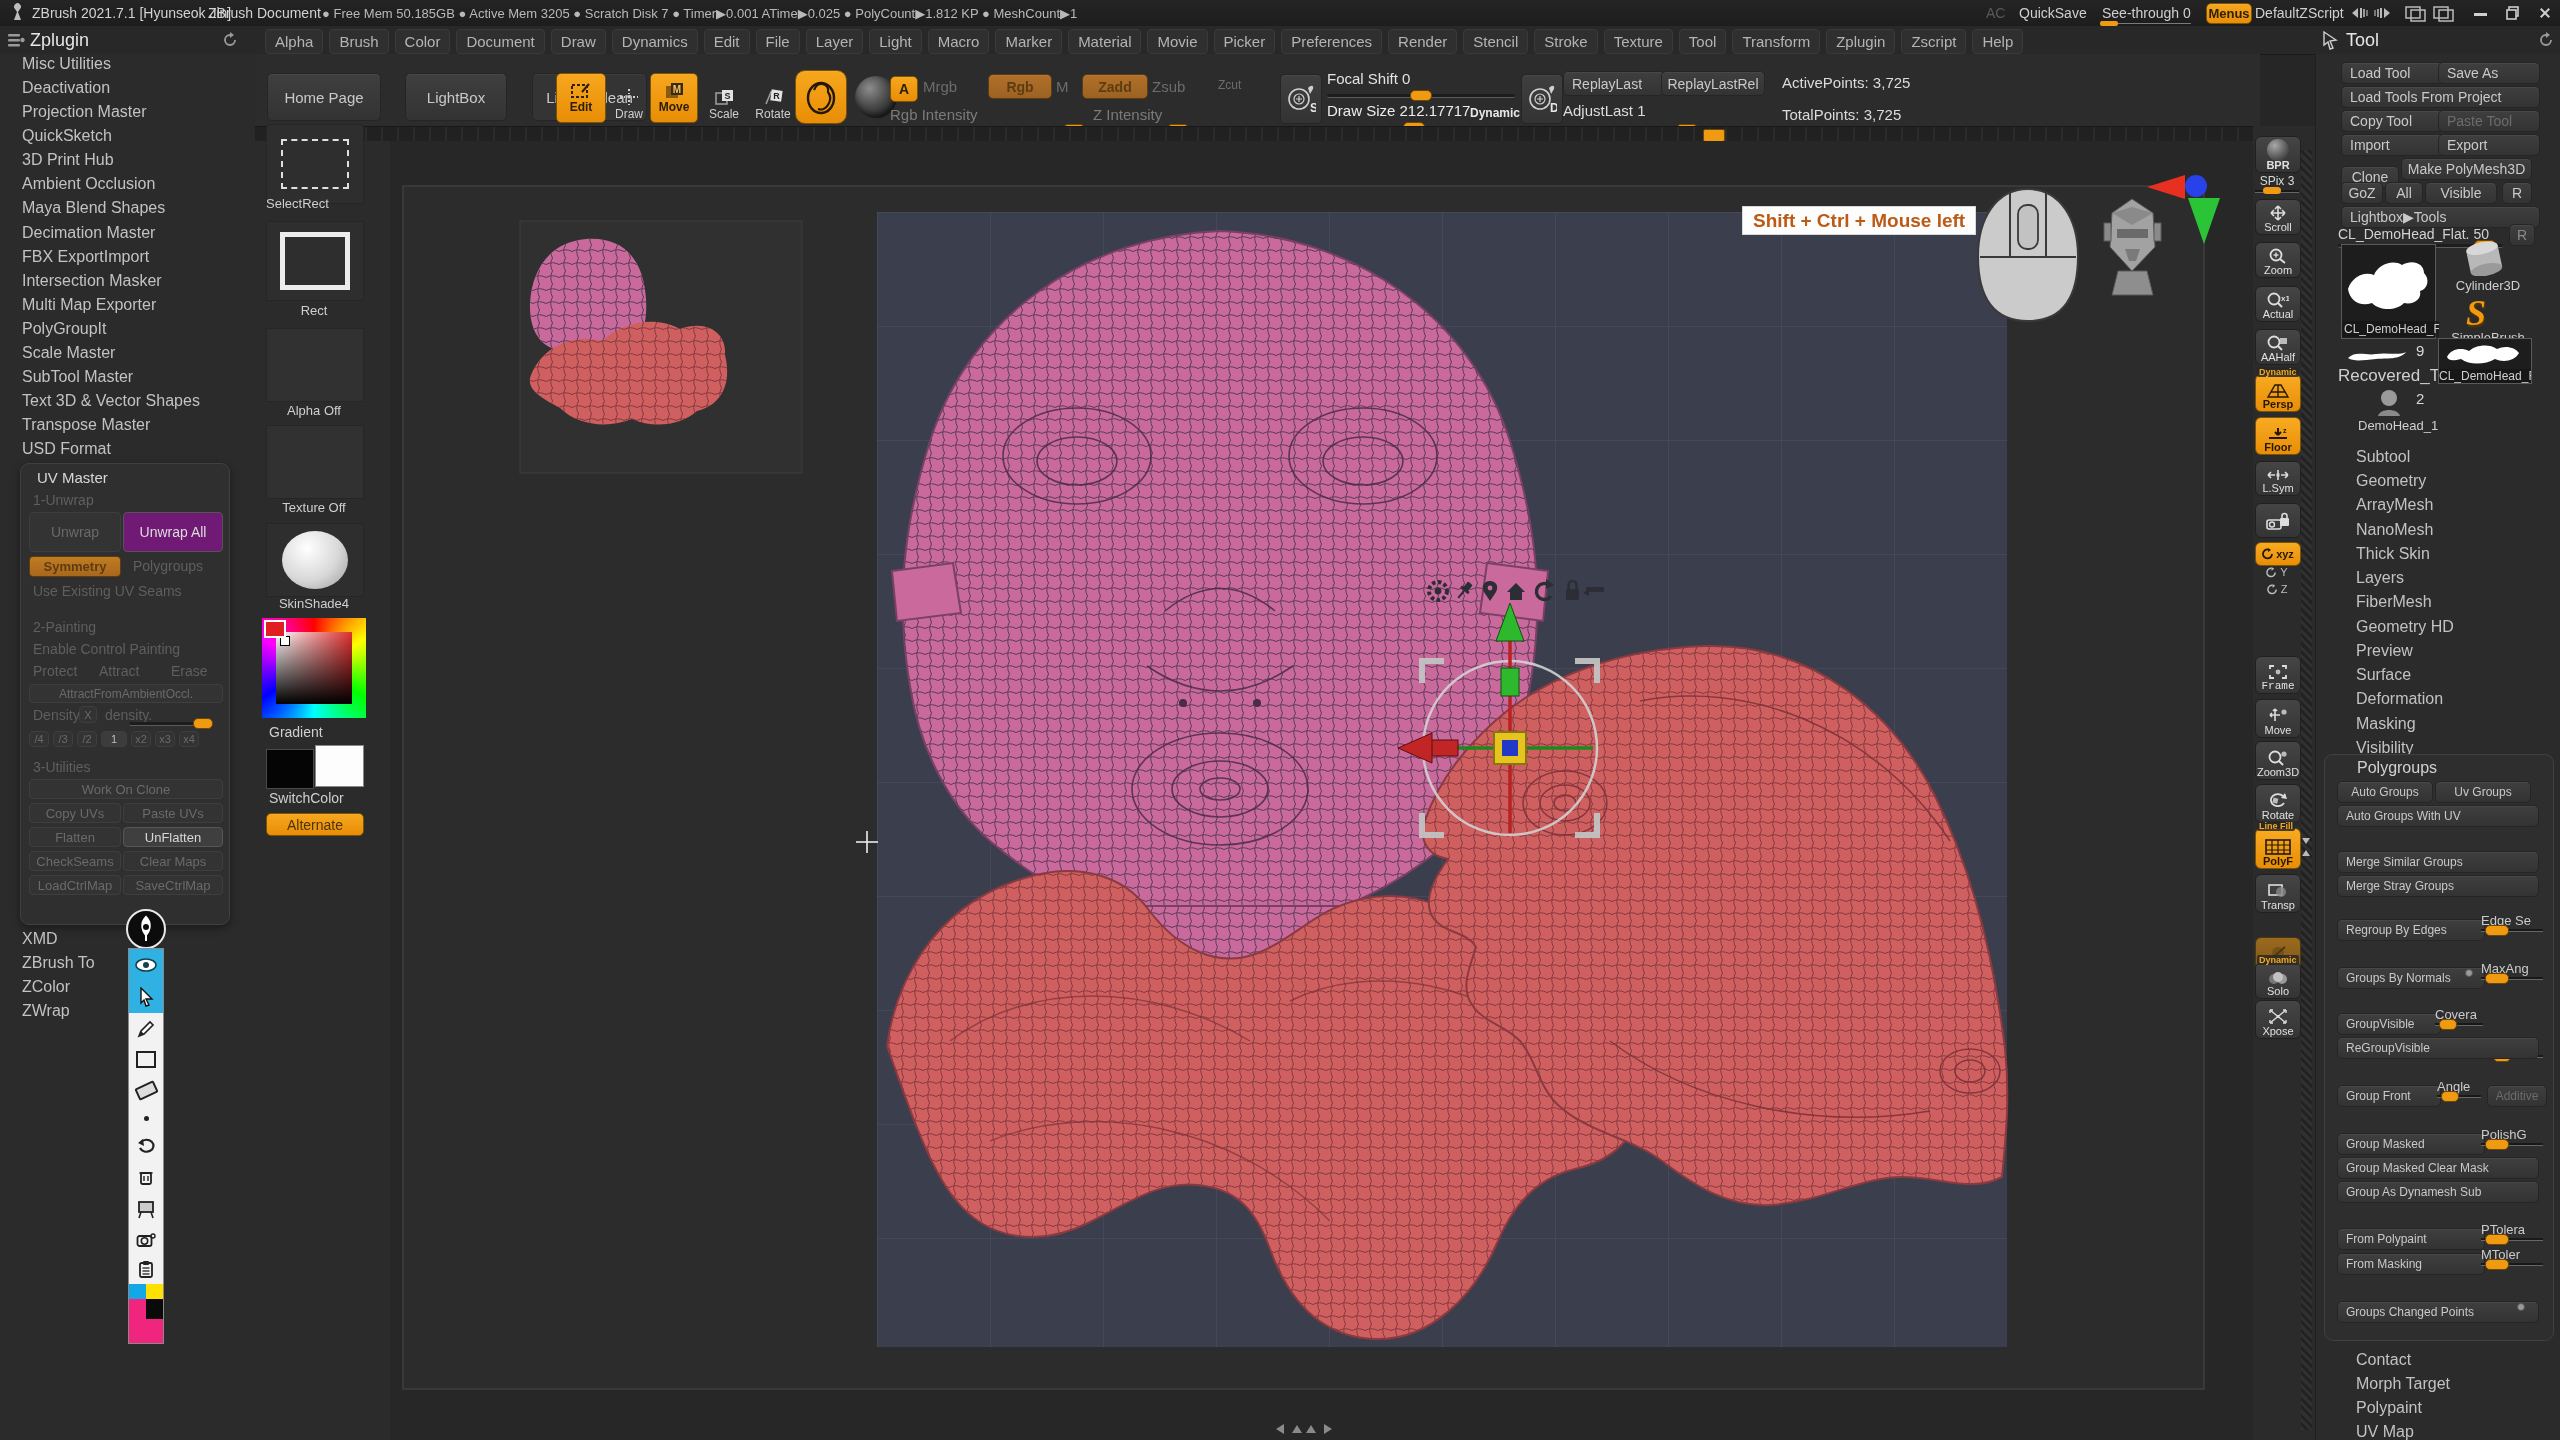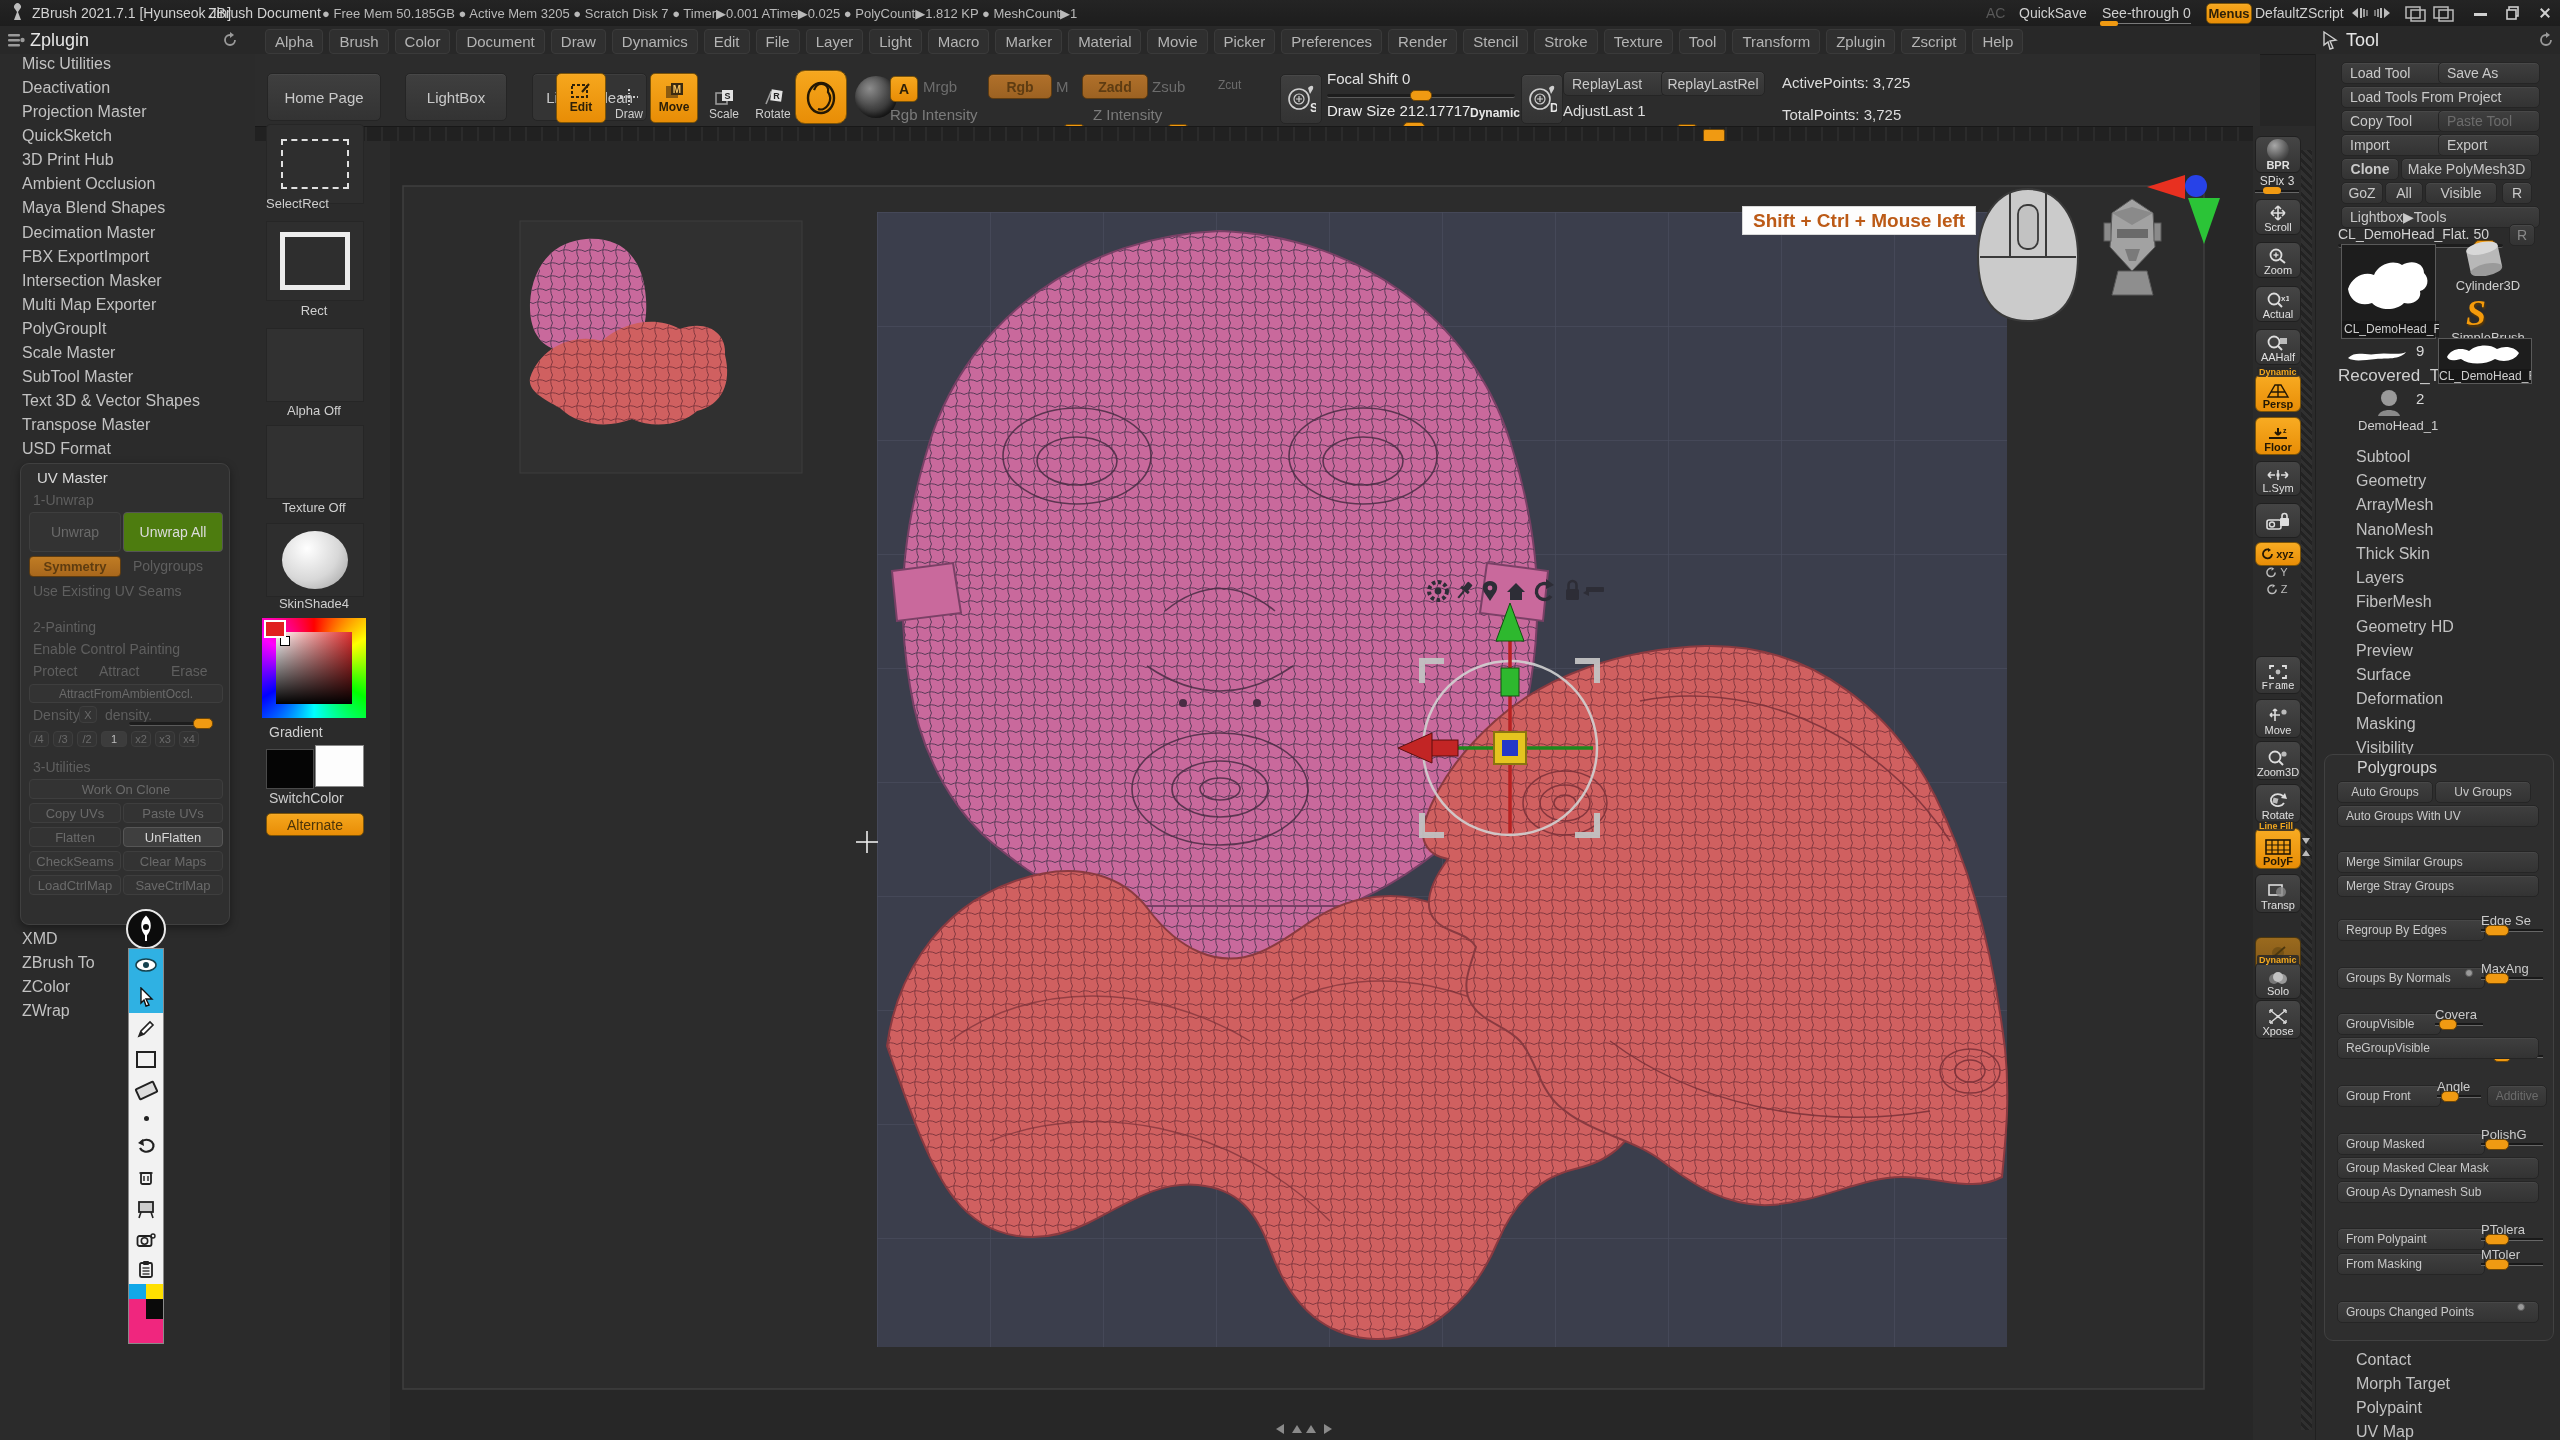--- a/index.html
+++ b/index.html
@@ -148,21 +148,21 @@
     <div class="tray-item" style="top:290px">Scale Master</div>
     <div class="tray-item" style="top:314px">SubTool Master</div>
     <div class="tray-item" style="top:338px">Text 3D &amp; Vector Shapes</div>
     <div class="tray-item" style="top:362px">Transpose Master</div>
     <div class="tray-item" style="top:386px">USD Format</div>
 
     <div class="abs" style="left:20px;top:409px;width:208px;height:460px;background:#2f2f2f;border:1px solid #404040;border-radius:9px;box-shadow:0 3px 8px rgba(0,0,0,.4);">
       <div class="t" style="left:16px;top:5px;font-size:15px;color:#d8d8d8;">UV Master</div>
       <div class="uvl" style="left:12px;top:28px;">1-Unwrap</div>
       <div class="uvb" style="left:8px;top:48px;width:90px;height:38px;font-size:14px;">Unwrap</div>
-      <div class="uvb" style="left:102px;top:48px;width:98px;height:38px;font-size:14px;background:#4d7c0f;color:#dcdcdc;border-color:#555;">Unwrap All</div>
+      <div class="uvb" style="left:102px;top:48px;width:98px;height:38px;font-size:14px;background:#701a75;color:#dcdcdc;border-color:#555;">Unwrap All</div>
       <div class="uvb" style="left:8px;top:92px;width:90px;height:19px;background:linear-gradient(#c07c24,#a8671c);color:#5e3c10;border-color:#5e3c10;font-weight:bold;">Symmetry</div>
       <div class="uvl" style="left:112px;top:94px;">Polygroups</div>
       <div class="uvl" style="left:12px;top:119px;">Use Existing UV Seams</div>
       <div class="uvl" style="left:12px;top:155px;">2-Painting</div>
       <div class="uvl" style="left:12px;top:177px;">Enable Control Painting</div>
       <div class="uvl" style="left:12px;top:199px;">Protect</div>
       <div class="uvl" style="left:78px;top:199px;">Attract</div>
       <div class="uvl" style="left:150px;top:199px;">Erase</div>
       <div class="uvb" style="left:8px;top:220px;width:192px;height:17px;font-size:12px;">AttractFromAmbientOccl.</div>
       <div class="uvl" style="left:12px;top:243px;">Density</div>
@@ -738,21 +738,21 @@
   </div>
 
   <div class="abs" style="left:2315px;top:54px;width:245px;height:1386px;background:#2b2b2b;border-left:1px solid #202020;">
     <div class="btn" style="left:25px;top:8px;width:92px;height:20px;justify-content:flex-start;padding-left:8px;">Load Tool</div>
     <div class="btn" style="left:122px;top:8px;width:92px;height:20px;justify-content:flex-start;padding-left:8px;">Save As</div>
     <div class="btn" style="left:25px;top:32px;width:189px;height:20px;justify-content:flex-start;padding-left:8px;">Load Tools From Project</div>
     <div class="btn" style="left:25px;top:56px;width:92px;height:20px;justify-content:flex-start;padding-left:8px;">Copy Tool</div>
     <div class="btn gray" style="left:122px;top:56px;width:92px;height:20px;justify-content:flex-start;padding-left:8px;">Paste Tool</div>
     <div class="btn" style="left:25px;top:80px;width:92px;height:20px;justify-content:flex-start;padding-left:8px;">Import</div>
     <div class="btn" style="left:122px;top:80px;width:92px;height:20px;justify-content:flex-start;padding-left:8px;">Export</div>
-    <div class="btn" style="left:25px;top:104px;width:56px;height:20px;font-weight:bold;">Clone</div>
+    <div class="btn" style="left:25px;top:112px;width:56px;height:20px;">Clone</div>
     <div class="btn" style="left:85px;top:104px;width:129px;height:20px;">Make PolyMesh3D</div>
     <div class="btn" style="left:25px;top:128px;width:40px;height:20px;">GoZ</div>
     <div class="btn" style="left:69px;top:128px;width:36px;height:20px;">All</div>
     <div class="btn" style="left:109px;top:128px;width:70px;height:20px;">Visible</div>
     <div class="btn" style="left:186px;top:128px;width:28px;height:20px;">R</div>
     <div class="btn" style="left:25px;top:152px;width:189px;height:20px;justify-content:flex-start;padding-left:8px;">Lightbox▶Tools</div>
     <div class="t" style="left:22px;top:172px;font-size:14px;color:#d2d2d2;">CL_DemoHead_Flat. 50</div>
     <div class="track" style="left:22px;top:190px;width:165px;"></div>
     <div class="pill" style="left:158px;top:186px;"></div>
     <div class="btn" style="left:193px;top:170px;width:24px;height:20px;color:#8a8a8a;">R</div>

